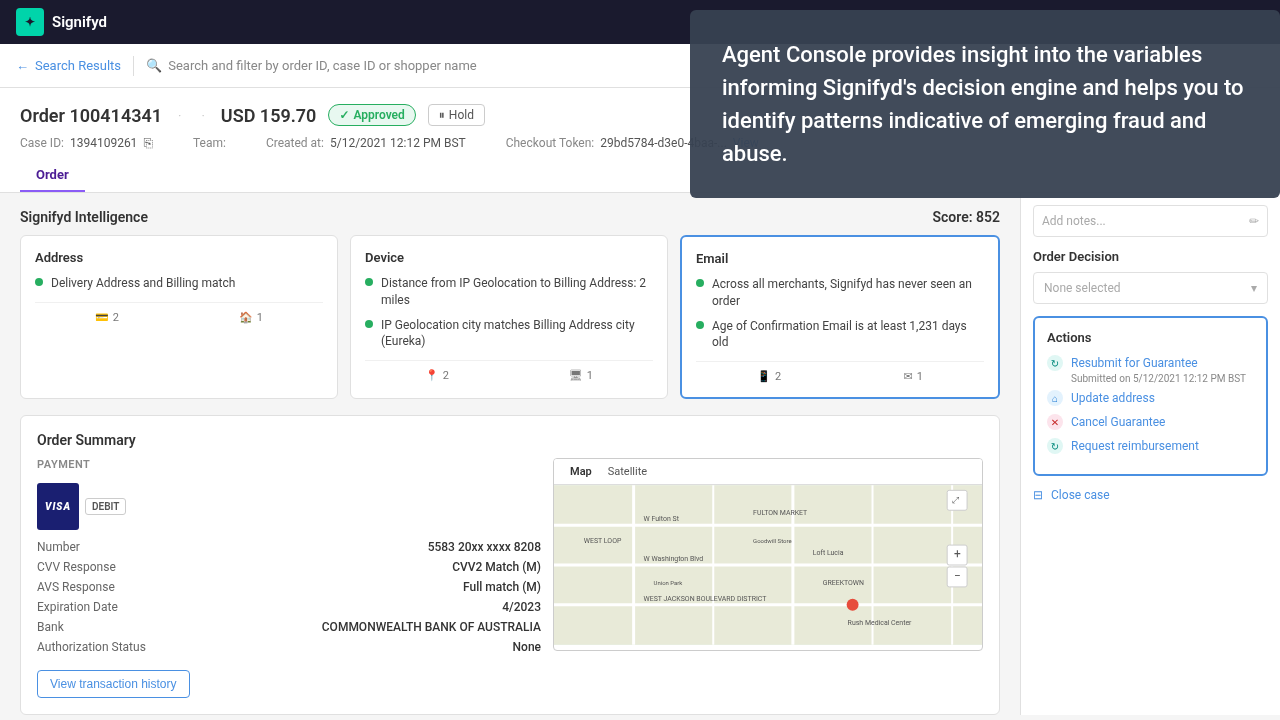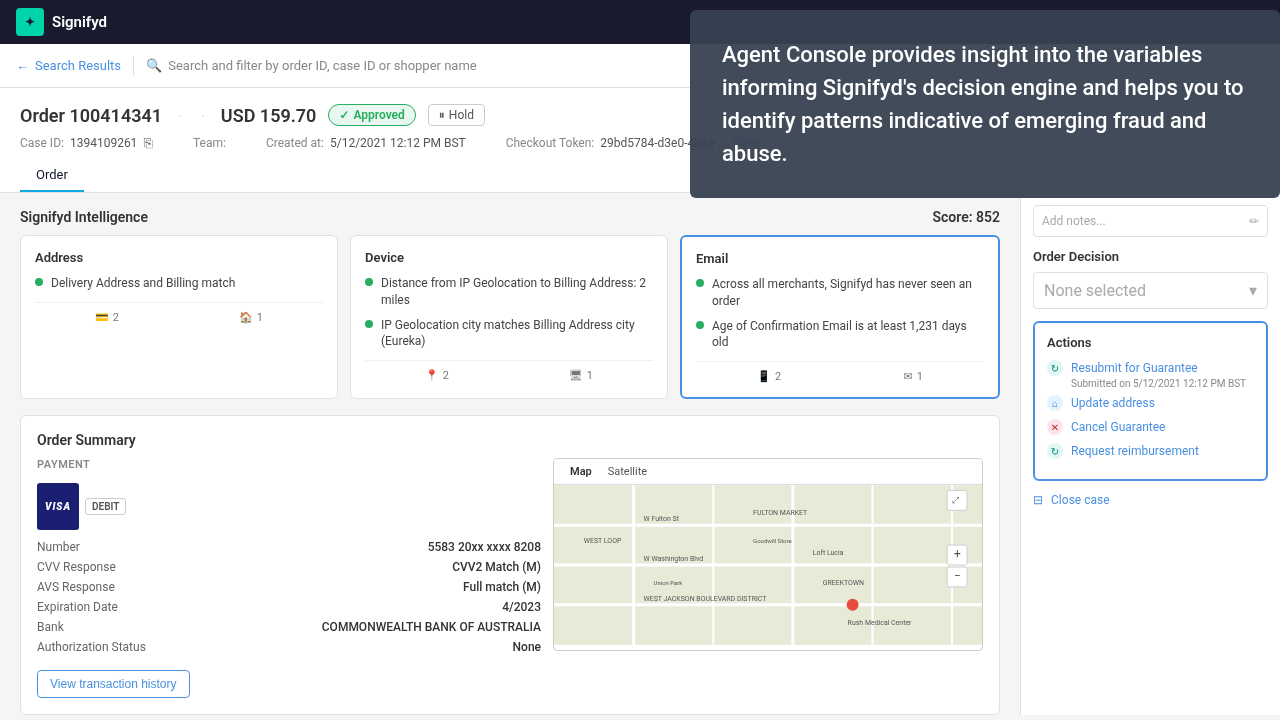--- a/index.html
+++ b/index.html
@@ -123,23 +123,23 @@
       gap: 0;
     }
     .tab {
       padding: 8px 16px;
       font-size: 13px;
       cursor: pointer;
       border-bottom: 2px solid transparent;
       color: #555;
     }
     .tab.active {
-      color: #0f172a;
-      border-bottom: 2px solid #0ea5e9;
-      font-weight: 400;
+      color: #4c1d95;
+      border-bottom: 2px solid #8b5cf6;
+      font-weight: 700;
     }
 
     
     .main-content {
       display: flex;
       height: calc(720px - 44px - 44px - 110px);
       overflow: hidden;
     }
     .left-panel {
       flex: 1;
@@ -311,21 +311,21 @@
     .review-decision-title {
       font-size: 13px;
       font-weight: 600;
       margin-bottom: 8px;
     }
     .select-dropdown {
       width: 100%;
       border: 1px solid #e0e0e0;
       border-radius: 4px;
       padding: 8px 10px;
-      font-size: 16px;
+      font-size: 12px;
       color: #aaa;
       display: flex;
       justify-content: space-between;
       align-items: center;
       margin-bottom: 12px;
     }
     .actions-section {
       border: 2px solid #4a90e2;
       border-radius: 6px;
       padding: 12px;

